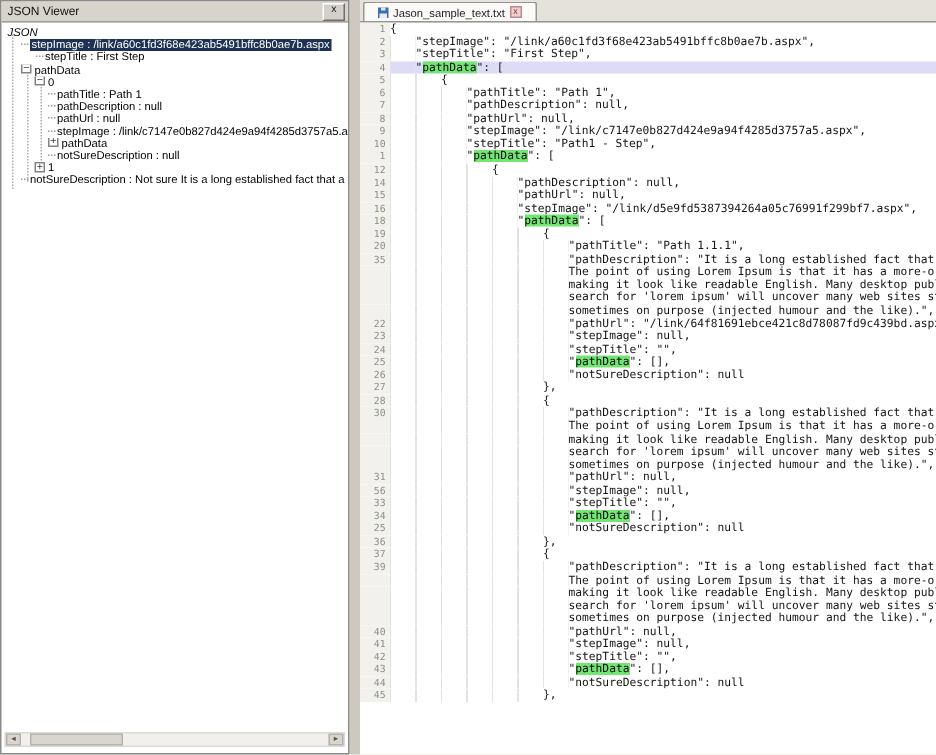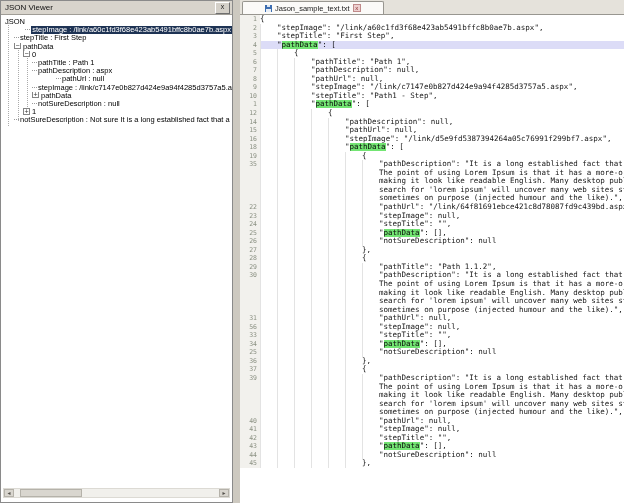--- a/index.html
+++ b/index.html
@@ -29,21 +29,21 @@
   .sb-btn{width:10px;background:#d9d6cf;border:1px solid #b5b2aa;box-sizing:border-box;
           font-size:5px;line-height:7px;text-align:center;color:#55524c}
   .sb-btn.right{margin-left:auto}
   .sb-thumb{margin-left:6px;width:62px;background:#d9d6cf;border:1px solid #b5b2aa;box-sizing:border-box}
 
   
   .editor{position:absolute;left:240px;top:0;width:384px;height:503px;background:#fff}
   .tabbar{height:14px;background:#e5e2db;border-bottom:1px solid #989690;display:flex;
           align-items:flex-end;padding-left:2px}
   .tab{height:13px;background:#fbfaf8;border:1px solid #989690;border-bottom:none;
-       border-radius:2px 2px 0 0;display:flex;align-items:center;gap:3px;padding:0 22px;
+       border-radius:2px 2px 0 0;display:flex;align-items:center;gap:3px;padding:0 9px;
        font-size:7.5px;color:#222;box-sizing:border-box}
   .floppy{display:inline-block;width:7px;height:7px;background:#3c6db0;position:relative}
   .floppy::before{content:"";position:absolute;left:2px;top:0;width:3px;height:2px;background:#dce6f2}
   .floppy::after{content:"";position:absolute;left:1px;bottom:0;width:5px;height:3px;background:#e8eef6}
   .tab-close{display:inline-block;width:8px;height:8px;box-sizing:border-box;background:#edd0d0;
              border:1px solid #c08a8a;color:#8b2d2d;font-size:6px;line-height:6px;text-align:center}
   .edbody{position:absolute;top:15px;left:0;right:0;bottom:0;overflow:hidden;
           font-family:"DejaVu Sans Mono",monospace;font-size:7.5px;line-height:8.55px}
   .ed-row{display:flex;height:8.55px}
   .ln{flex:0 0 17px;text-align:right;padding-right:3px;background:#f2f1ed;color:#8b9183;
@@ -60,28 +60,28 @@
 <div class="left-panel">
   <div class="panel-titlebar">
     <span>JSON Viewer</span>
     <span class="panel-close">x</span>
   </div>
   <div class="tree">
     <div class="spine" style="left:7px;top:8px;height:103px"></div>
     <div class="spine" style="left:17px;top:33px;height:73px"></div>
     <div class="spine" style="left:26px;top:41px;height:53px"></div>
     <div id="tree-rows">
-        <div class="tree-row" style="padding-left: 4px;"><span class="tree-label">JSON</span></div>
-        <div class="tree-row selected" style="padding-left: 13px; text-align: right;"><span class="dash"></span><span class="tree-label">stepImage : /link/a60c1fd3f68e423ab5491bffc8b0ae7b.aspx</span></div>
-        <div class="tree-row" style="padding-left: 13px;"><span class="dash"></span><span class="tree-label">stepTitle : First Step</span></div>
+        <div class="tree-row" style="padding-left: 4px; font-style: italic;"><span class="tree-label">JSON</span></div>
+        <div class="tree-row selected" style="padding-left: 13px;"><span class="dash"></span><span class="tree-label">stepImage : /link/a60c1fd3f68e423ab5491bffc8b0ae7b.aspx</span></div>
+        <div class="tree-row" style="padding-left: 23px;"><span class="dash"></span><span class="tree-label">stepTitle : First Step</span></div>
         <div class="tree-row" style="padding-left: 13px;"><span class="expander">−</span><span class="tree-label">pathData</span></div>
         <div class="tree-row" style="padding-left: 22px;"><span class="expander">−</span><span class="tree-label">0</span></div>
         <div class="tree-row" style="padding-left: 31px;"><span class="dash"></span><span class="tree-label">pathTitle : Path 1</span></div>
-        <div class="tree-row" style="padding-left: 31px;"><span class="dash"></span><span class="tree-label">pathDescription : aspx</span></div>
-        <div class="tree-row" style="padding-left: 31px; margin-left: 24px;"><span class="dash"></span><span class="tree-label">pathUrl : null</span></div>
+        <div class="tree-row" style="padding-left: 31px;"><span class="dash"></span><span class="tree-label">pathDescription : null</span></div>
+        <div class="tree-row" style="padding-left: 31px;"><span class="dash"></span><span class="tree-label">pathUrl : null</span></div>
         <div class="tree-row" style="padding-left: 31px;"><span class="dash"></span><span class="tree-label">stepImage : /link/c7147e0b827d424e9a94f4285d3757a5.aspx</span></div>
         <div class="tree-row" style="padding-left: 31px;"><span class="expander">+</span><span class="tree-label">pathData</span></div>
         <div class="tree-row" style="padding-left: 31px;"><span class="dash"></span><span class="tree-label">notSureDescription : null</span></div>
         <div class="tree-row" style="padding-left: 22px;"><span class="expander">+</span><span class="tree-label">1</span></div>
         <div class="tree-row" style="padding-left: 13px;"><span class="dash"></span><span class="tree-label">notSureDescription : Not sure It is a long established fact that a reader will be distracted</span></div>
       </div>
   </div>
   <div class="hscroll">
     <span class="sb-btn">◄</span>
     <span class="sb-thumb"></span>
@@ -160,20 +160,24 @@
       </div>
       <div class="ed-row">
         <span class="ln">18</span>
         <span class="code"><span class="ind" style="width: 85px;"></span>"<span class="hl">pathData</span>": [</span>
       </div>
       <div class="ed-row">
         <span class="ln">19</span>
         <span class="code"><span class="ind" style="width: 102px;"></span>{</span>
       </div>
       <div class="ed-row">
+        <span class="ln">20</span>
+        <span class="code"><span class="ind" style="width: 119px;"></span>"pathTitle": "Path 1.1.1",</span>
+      </div>
+      <div class="ed-row">
         <span class="ln">35</span>
         <span class="code"><span class="ind" style="width: 119px;"></span>"pathDescription": "It is a long established fact that a re</span>
       </div>
       <div class="ed-row">
         <span class="ln"></span>
         <span class="code"><span class="ind" style="width: 119px;"></span>The point of using Lorem Ipsum is that it has a more-or-les</span>
       </div>
       <div class="ed-row">
         <span class="ln"></span>
         <span class="code"><span class="ind" style="width: 119px;"></span>making it look like readable English. Many desktop publishi</span>
@@ -208,24 +212,20 @@
       </div>
       <div class="ed-row">
         <span class="ln">27</span>
         <span class="code"><span class="ind" style="width: 102px;"></span>},</span>
       </div>
       <div class="ed-row">
         <span class="ln">28</span>
         <span class="code"><span class="ind" style="width: 102px;"></span>{</span>
       </div>
       <div class="ed-row">
-        <span class="ln">29</span>
-        <span class="code"><span class="ind" style="width: 119px;"></span>"pathTitle": "Path 1.1.2",</span>
-      </div>
-      <div class="ed-row">
         <span class="ln">30</span>
         <span class="code"><span class="ind" style="width: 119px;"></span>"pathDescription": "It is a long established fact that a re</span>
       </div>
       <div class="ed-row">
         <span class="ln"></span>
         <span class="code"><span class="ind" style="width: 119px;"></span>The point of using Lorem Ipsum is that it has a more-or-les</span>
       </div>
       <div class="ed-row">
         <span class="ln"></span>
         <span class="code"><span class="ind" style="width: 119px;"></span>making it look like readable English. Many desktop publishi</span>

